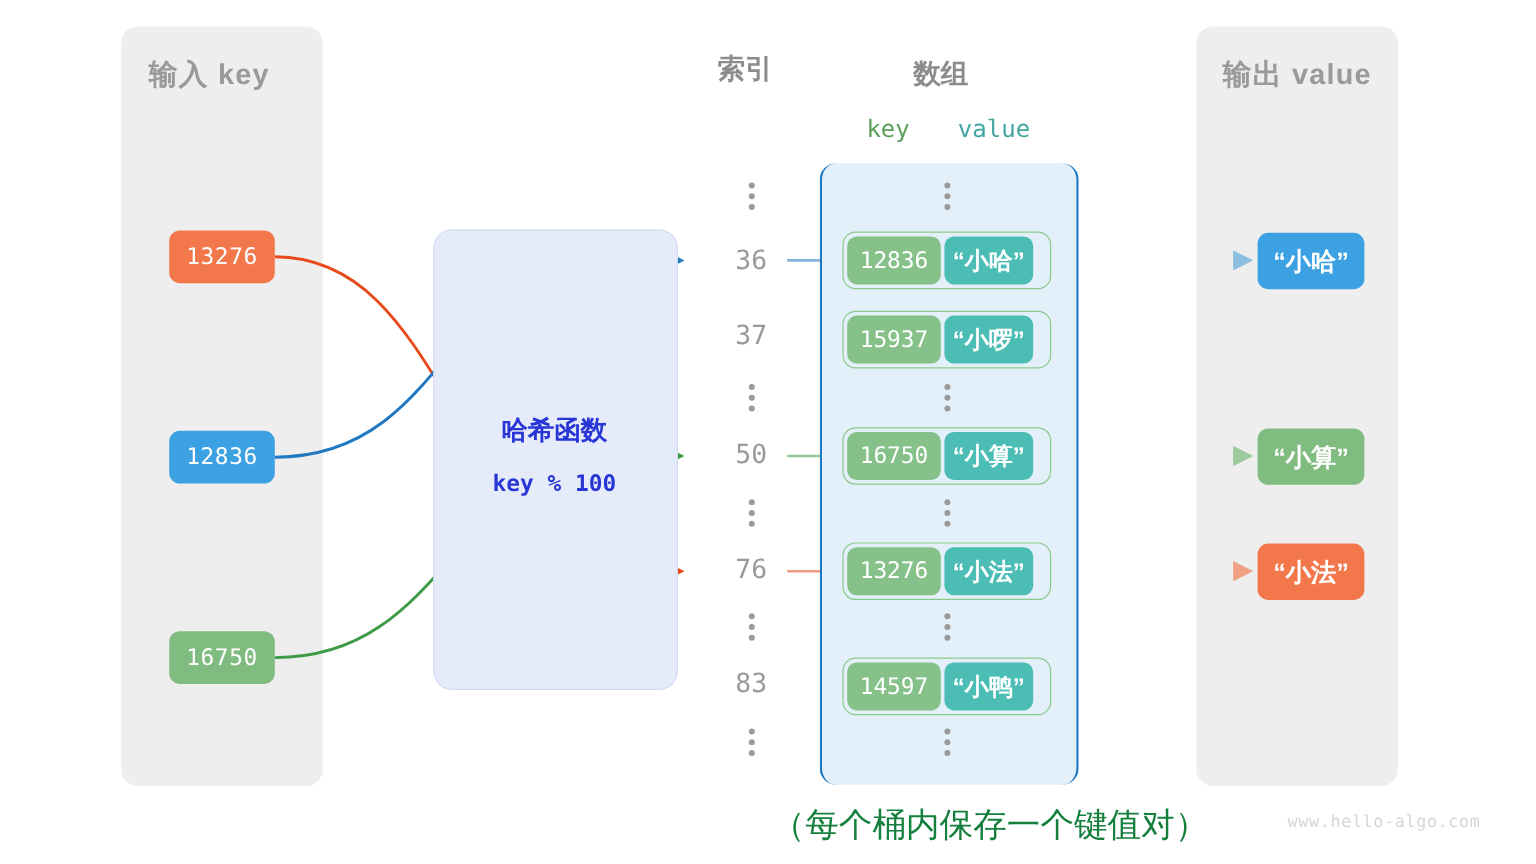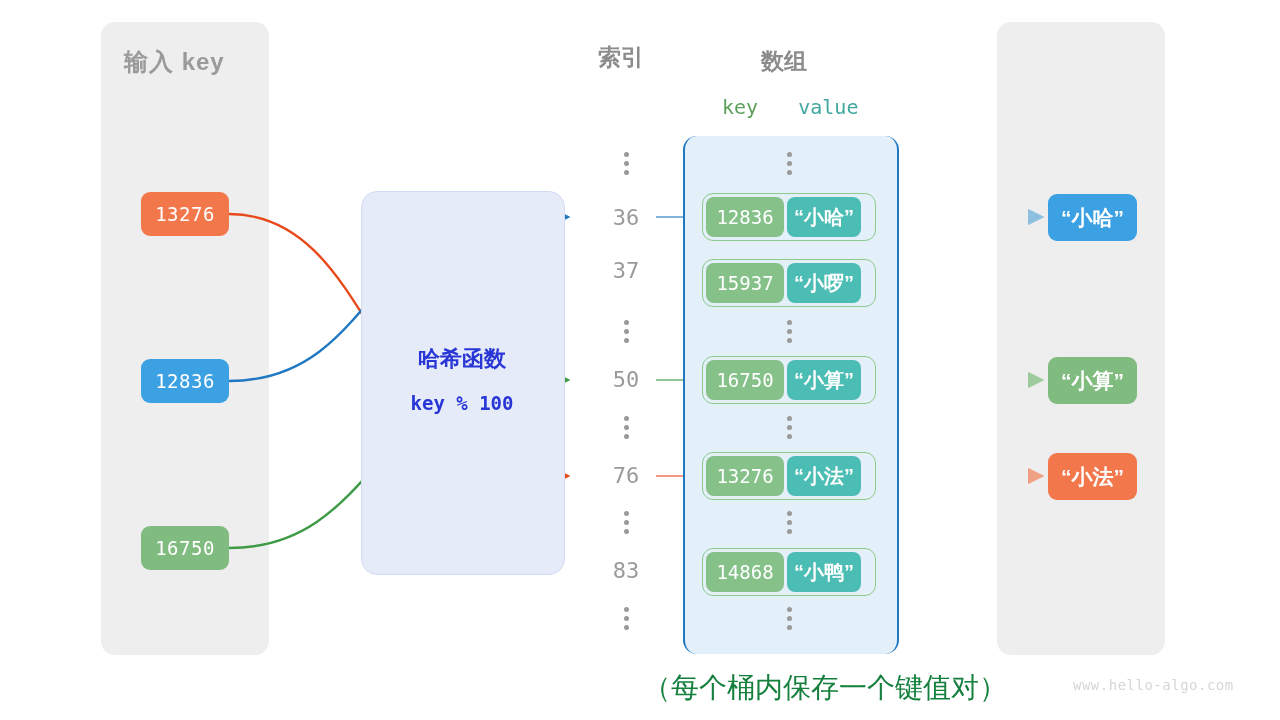--- a/index.html
+++ b/index.html
@@ -60,20 +60,21 @@
 </style>
 </head>
 <body>
 
 <div id="stage">
 
   <div class="panel" style="left:101px;top:22px;width:168px;height:633px;"></div>
   <div class="panel-title" style="left:124px;top:46px;">输入 key</div>
 
   <div class="panel" style="left:997px;top:22px;width:168px;height:633px;"></div>
+  <div class="panel-title" style="left:1019px;top:46px;">输出 value</div>
 
   <div class="col-head" style="left:598px;top:42px;">索引</div>
   <div class="col-head" style="left:761px;top:46px;">数组</div>
   <div class="kv-head" style="left:722px;top:95px;">
     <span class="k">key</span>
     <span style="display:inline-block;width:16px;"></span>
     <span class="v">value</span>
   </div>
 
   <svg class="wires" viewBox="0 0 1280 720">
@@ -154,21 +155,21 @@
   <div class="keybox" style="left:141px;top:192px;width:88px;height:44px;background:#f2784b;">13276</div>
   <div class="keybox" style="left:141px;top:359px;width:88px;height:44px;background:#3ba1e3;">12836</div>
   <div class="keybox" style="left:141px;top:526px;width:88px;height:44px;background:#80bb80;">16750</div>
 
   <div class="hashbox" style="left:361px;top:191px;width:202px;height:382px;"></div>
   <div class="hashlabel" style="left:361px;top:344px;width:202px;font-size:22px;">哈希函数</div>
   <div class="hashlabel" style="left:361px;top:392px;width:202px;font-size:19px;
               font-family:'DejaVu Sans Mono','Liberation Mono',monospace;">key % 100</div>
 
   <div class="idx" style="left:596px;top:205px;">36</div>
-  <div class="idx" style="left:596px;top:258px;">37</div>
+  <div class="idx" style="left:596px;top:268px;">37</div>
   <div class="idx" style="left:596px;top:367px;">50</div>
   <div class="idx" style="left:596px;top:463px;">76</div>
   <div class="idx" style="left:596px;top:558px;">83</div>
 
   <div class="dots" style="left:619px;top:152px;">
       <i></i>
       <i></i>
       <i></i>
     </div>
   <div class="dots" style="left:619px;top:320px;">
@@ -230,21 +231,21 @@
   </div>
   <div class="bucket" style="left:702px;top:356px;width:174px;height:48px;">
     <div class="bk">16750</div>
     <div class="bv">“小算”</div>
   </div>
   <div class="bucket" style="left:702px;top:452px;width:174px;height:48px;">
     <div class="bk">13276</div>
     <div class="bv">“小法”</div>
   </div>
   <div class="bucket" style="left:702px;top:548px;width:174px;height:48px;">
-    <div class="bk">14868</div>
+    <div class="bk">14597</div>
     <div class="bv">“小鸭”</div>
   </div>
 
   <div class="valbox" style="left:1048px;top:194px;width:89px;height:47px;background:#3ba1e3;">“小哈”</div>
   <div class="valbox" style="left:1048px;top:357px;width:89px;height:47px;background:#80bb80;">“小算”</div>
   <div class="valbox" style="left:1048px;top:453px;width:89px;height:47px;background:#f2784b;">“小法”</div>
 
   <div class="caption" style="left:643px;top:669px;">（每个桶内保存一个键值对）</div>
   <div class="watermark" style="left:1073px;top:677px;">www.hello-algo.com</div>
 

